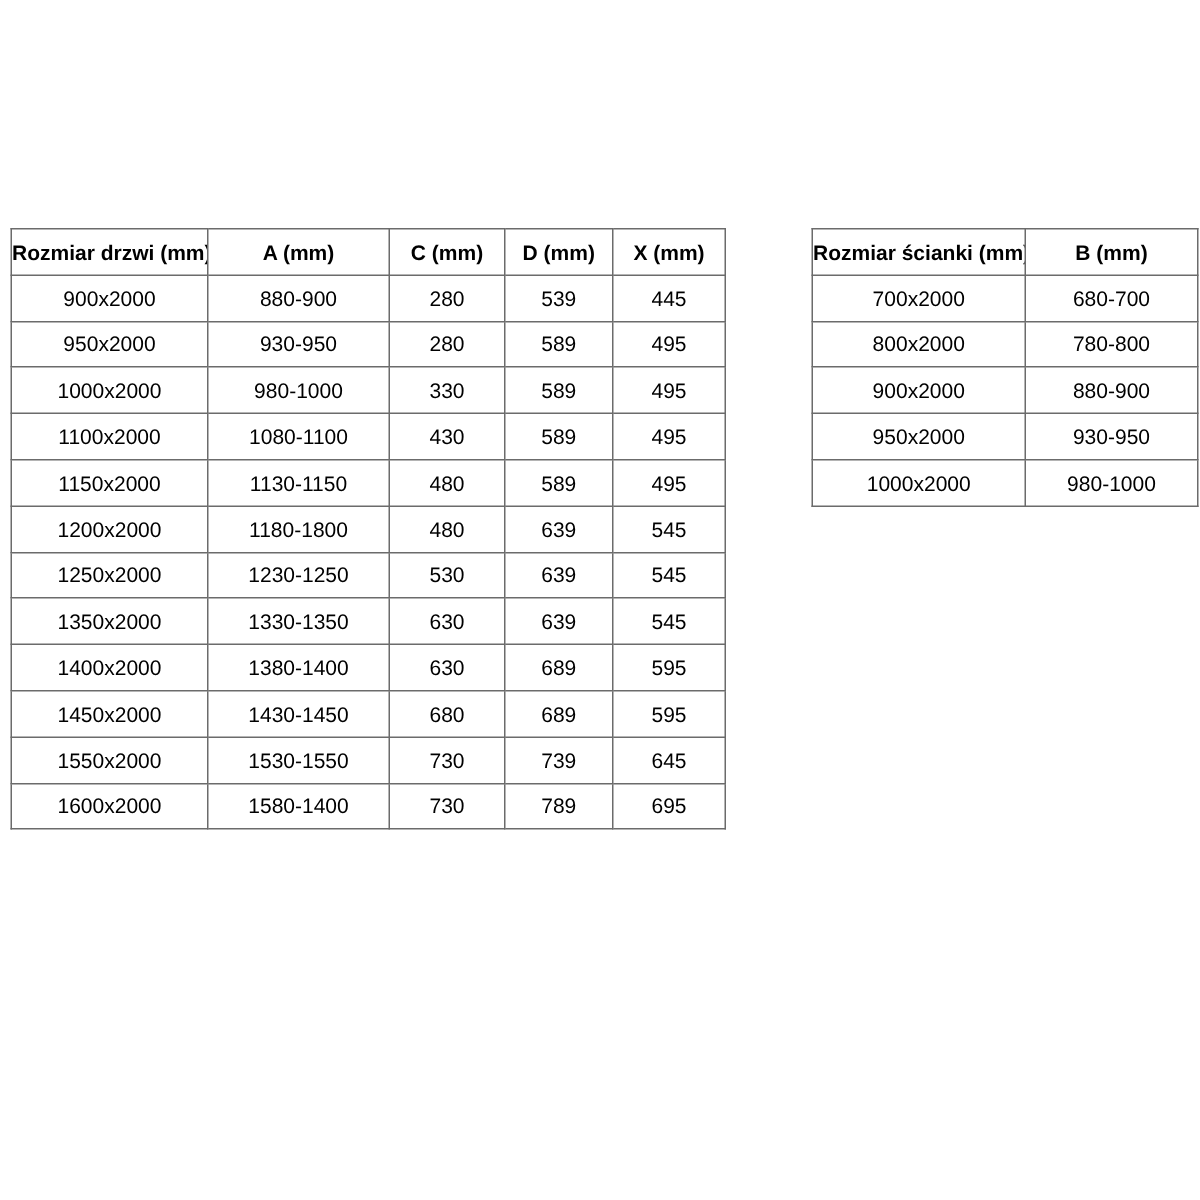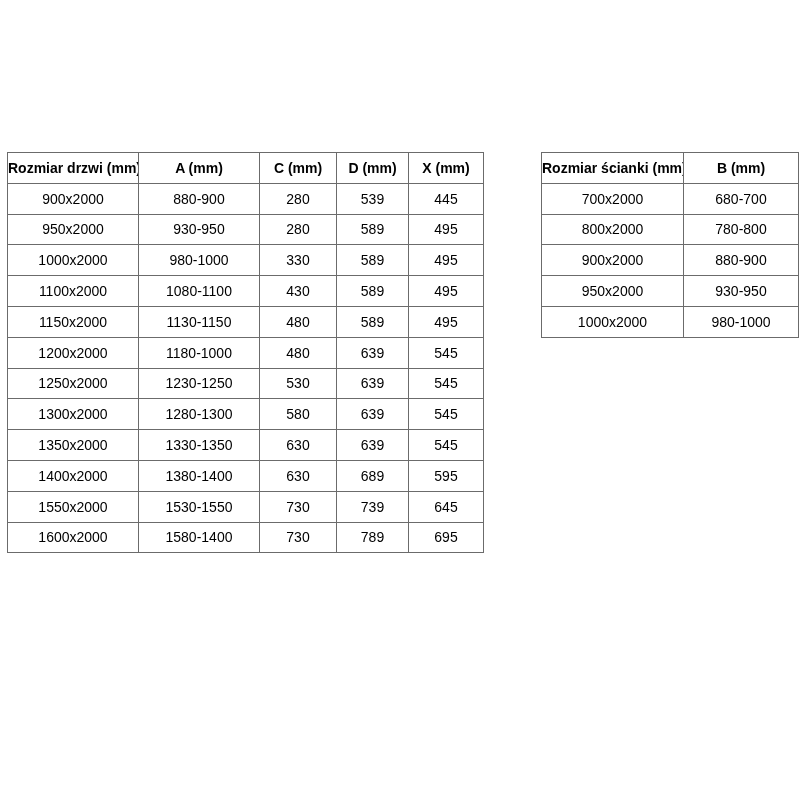--- a/index.html
+++ b/index.html
@@ -92,50 +92,50 @@
         </tr>
         <tr>
           <td>1150x2000</td>
           <td>1130-1150</td>
           <td>480</td>
           <td>589</td>
           <td>495</td>
         </tr>
         <tr>
           <td>1200x2000</td>
-          <td>1180-1000</td>
+          <td>1180-1800</td>
           <td>480</td>
           <td>639</td>
           <td>545</td>
         </tr>
         <tr>
           <td>1250x2000</td>
           <td>1230-1250</td>
           <td>530</td>
-          <td>639</td>
-          <td>545</td>
-        </tr>
-        <tr>
-          <td>1300x2000</td>
-          <td>1280-1300</td>
-          <td>580</td>
           <td>639</td>
           <td>545</td>
         </tr>
         <tr>
           <td>1350x2000</td>
           <td>1330-1350</td>
           <td>630</td>
           <td>639</td>
           <td>545</td>
         </tr>
         <tr>
           <td>1400x2000</td>
           <td>1380-1400</td>
           <td>630</td>
+          <td>689</td>
+          <td>595</td>
+        </tr>
+        <tr>
+          <td>1450x2000</td>
+          <td>1430-1450</td>
+          <td>680</td>
           <td>689</td>
           <td>595</td>
         </tr>
         <tr>
           <td>1550x2000</td>
           <td>1530-1550</td>
           <td>730</td>
           <td>739</td>
           <td>645</td>
         </tr>

